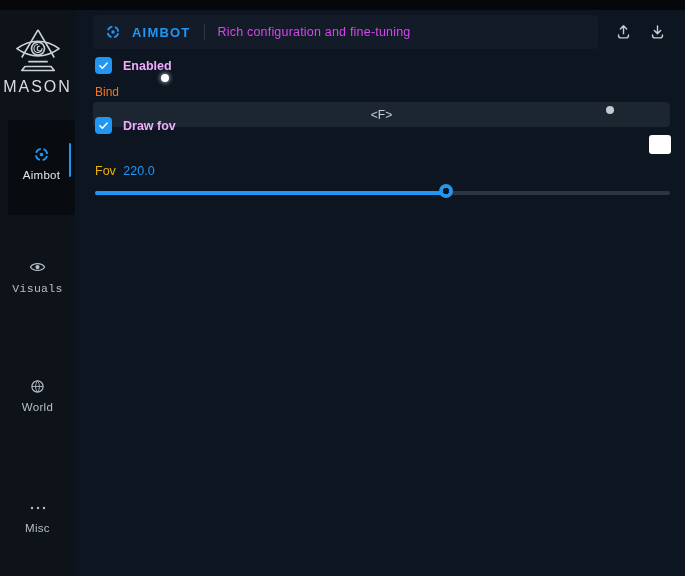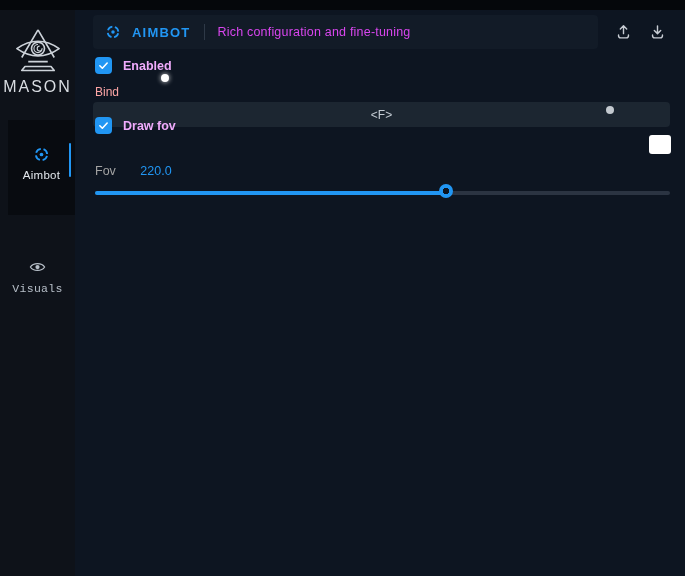--- a/index.html
+++ b/index.html
@@ -41,31 +41,31 @@
   .icon-btn { position:absolute; width:22px; height:22px; top:12px; color:#c7ccd3; display:flex; align-items:center; justify-content:center; cursor:pointer; }
   .icon-btn.upload { left:537px; }
   .icon-btn.download { left:571px; }
 
   .check-row { position:absolute; display:flex; align-items:center; gap:11px; }
   .row-enabled { left:20px; top:47px; }
   .row-drawfov { left:20px; top:107px; }
   .checkbox { width:17px; height:17px; border-radius:4px; background:#2196f3; display:flex; align-items:center; justify-content:center; cursor:pointer; }
   .check-label { color:#f0abfc; font-size:12.5px;font-weight:bold; }
 
-  .field-label { position:absolute; color:#fca5a5; font-size:12px; }
+  .field-label { position:absolute; color:#f97316; font-size:12px; }
   .bind-label { left:20px; top:75px; }
 
   .bind-field { position:absolute; left:18px; top:92px; width:577px; height:25px; background:#1c2631; border-radius:4px;
                 display:flex; align-items:center; justify-content:center; color:#c4ccd4; font-size:12px; cursor:pointer; }
 
   .swatch { position:absolute; left:574px; top:125px; width:22px; height:19px; border-radius:3px; background:#ffffff; cursor:pointer; }
 
   .fov-row { position:absolute; left:20px; top:154px; font-size:12.5px; }
-  .fov-row .fov-name { color:#a3a3a3; }
-  .fov-row .fov-value { color:#2196f3; margin-left:21px; }
+  .fov-row .fov-name { color:#eab308; }
+  .fov-row .fov-value { color:#2196f3; margin-left:4px; }
 
   .slider { position:absolute; left:20px; top:176px; width:575px; height:14px; cursor:pointer; }
   .slider .track { position:absolute; left:0; top:5px; width:100%; height:3.5px; border-radius:2px; background:#2b3442; }
   .slider .fill { position:absolute; left:0; top:5px; height:3.5px; border-radius:2px; background:#2196f3; }
   .slider .thumb { position:absolute; right:-7px; top:50%; width:14px; height:14px; margin-top:-8.8px; border-radius:50%;
                    background:radial-gradient(circle, #0d1521 0 3px, #2196f3 3px); }
 
   .cursor-dot { position:absolute; left:86px; top:64px; width:8px; height:8px; border-radius:50%; background:#ffffff;
                 box-shadow:0 0 4px 1px rgba(255,255,255,.55); }
   .gray-dot { position:absolute; left:531px; top:96px; width:8px; height:8px; border-radius:50%; background:#c3c9cf; }
@@ -106,21 +106,40 @@
     <div class="nav-item nav-visuals">
       <span>
         <svg width="17" height="14" viewBox="0 0 24 18" fill="none" stroke="currentColor" stroke-width="1.8">
           <path d="M2 9 C6 2.5 18 2.5 22 9 C18 15.5 6 15.5 2 9 Z"></path>
           <circle cx="12" cy="9" r="3" fill="currentColor" stroke="none"></circle>
         </svg>
       </span>
       <span class="nav-label">Visuals</span>
     </div>
 
-
+    <div class="nav-item nav-world">
+      <span>
+        <svg width="15" height="15" viewBox="0 0 24 24" fill="none" stroke="currentColor" stroke-width="1.8">
+          <circle cx="12" cy="12" r="9"></circle>
+          <path d="M3 12 H21 M12 3 C8 8 8 16 12 21 M12 3 C16 8 16 16 12 21" stroke-width="1.4"></path>
+        </svg>
+      </span>
+      <span class="nav-label">World</span>
+    </div>
+
+    <div class="nav-item nav-misc">
+      <span>
+        <svg width="18" height="6" viewBox="0 0 24 8" fill="currentColor">
+          <circle cx="4" cy="4" r="1.6"></circle>
+            <circle cx="12" cy="4" r="1.6"></circle>
+            <circle cx="20" cy="4" r="1.6"></circle>
+        </svg>
+      </span>
+      <span class="nav-label">Misc</span>
+    </div>
   </div>
 
   <div class="main">
 
     <div class="header-bar">
       <span class="hdr-cross">
         <svg width="16" height="16" viewBox="0 0 24 24" fill="none">
           <circle cx="12" cy="12" r="8" stroke="currentColor" stroke-width="2.6" stroke-dasharray="8.6 3.97" stroke-dashoffset="10.58"></circle>
           <circle cx="12" cy="12" r="2.6" fill="currentColor"></circle>
         </svg>

